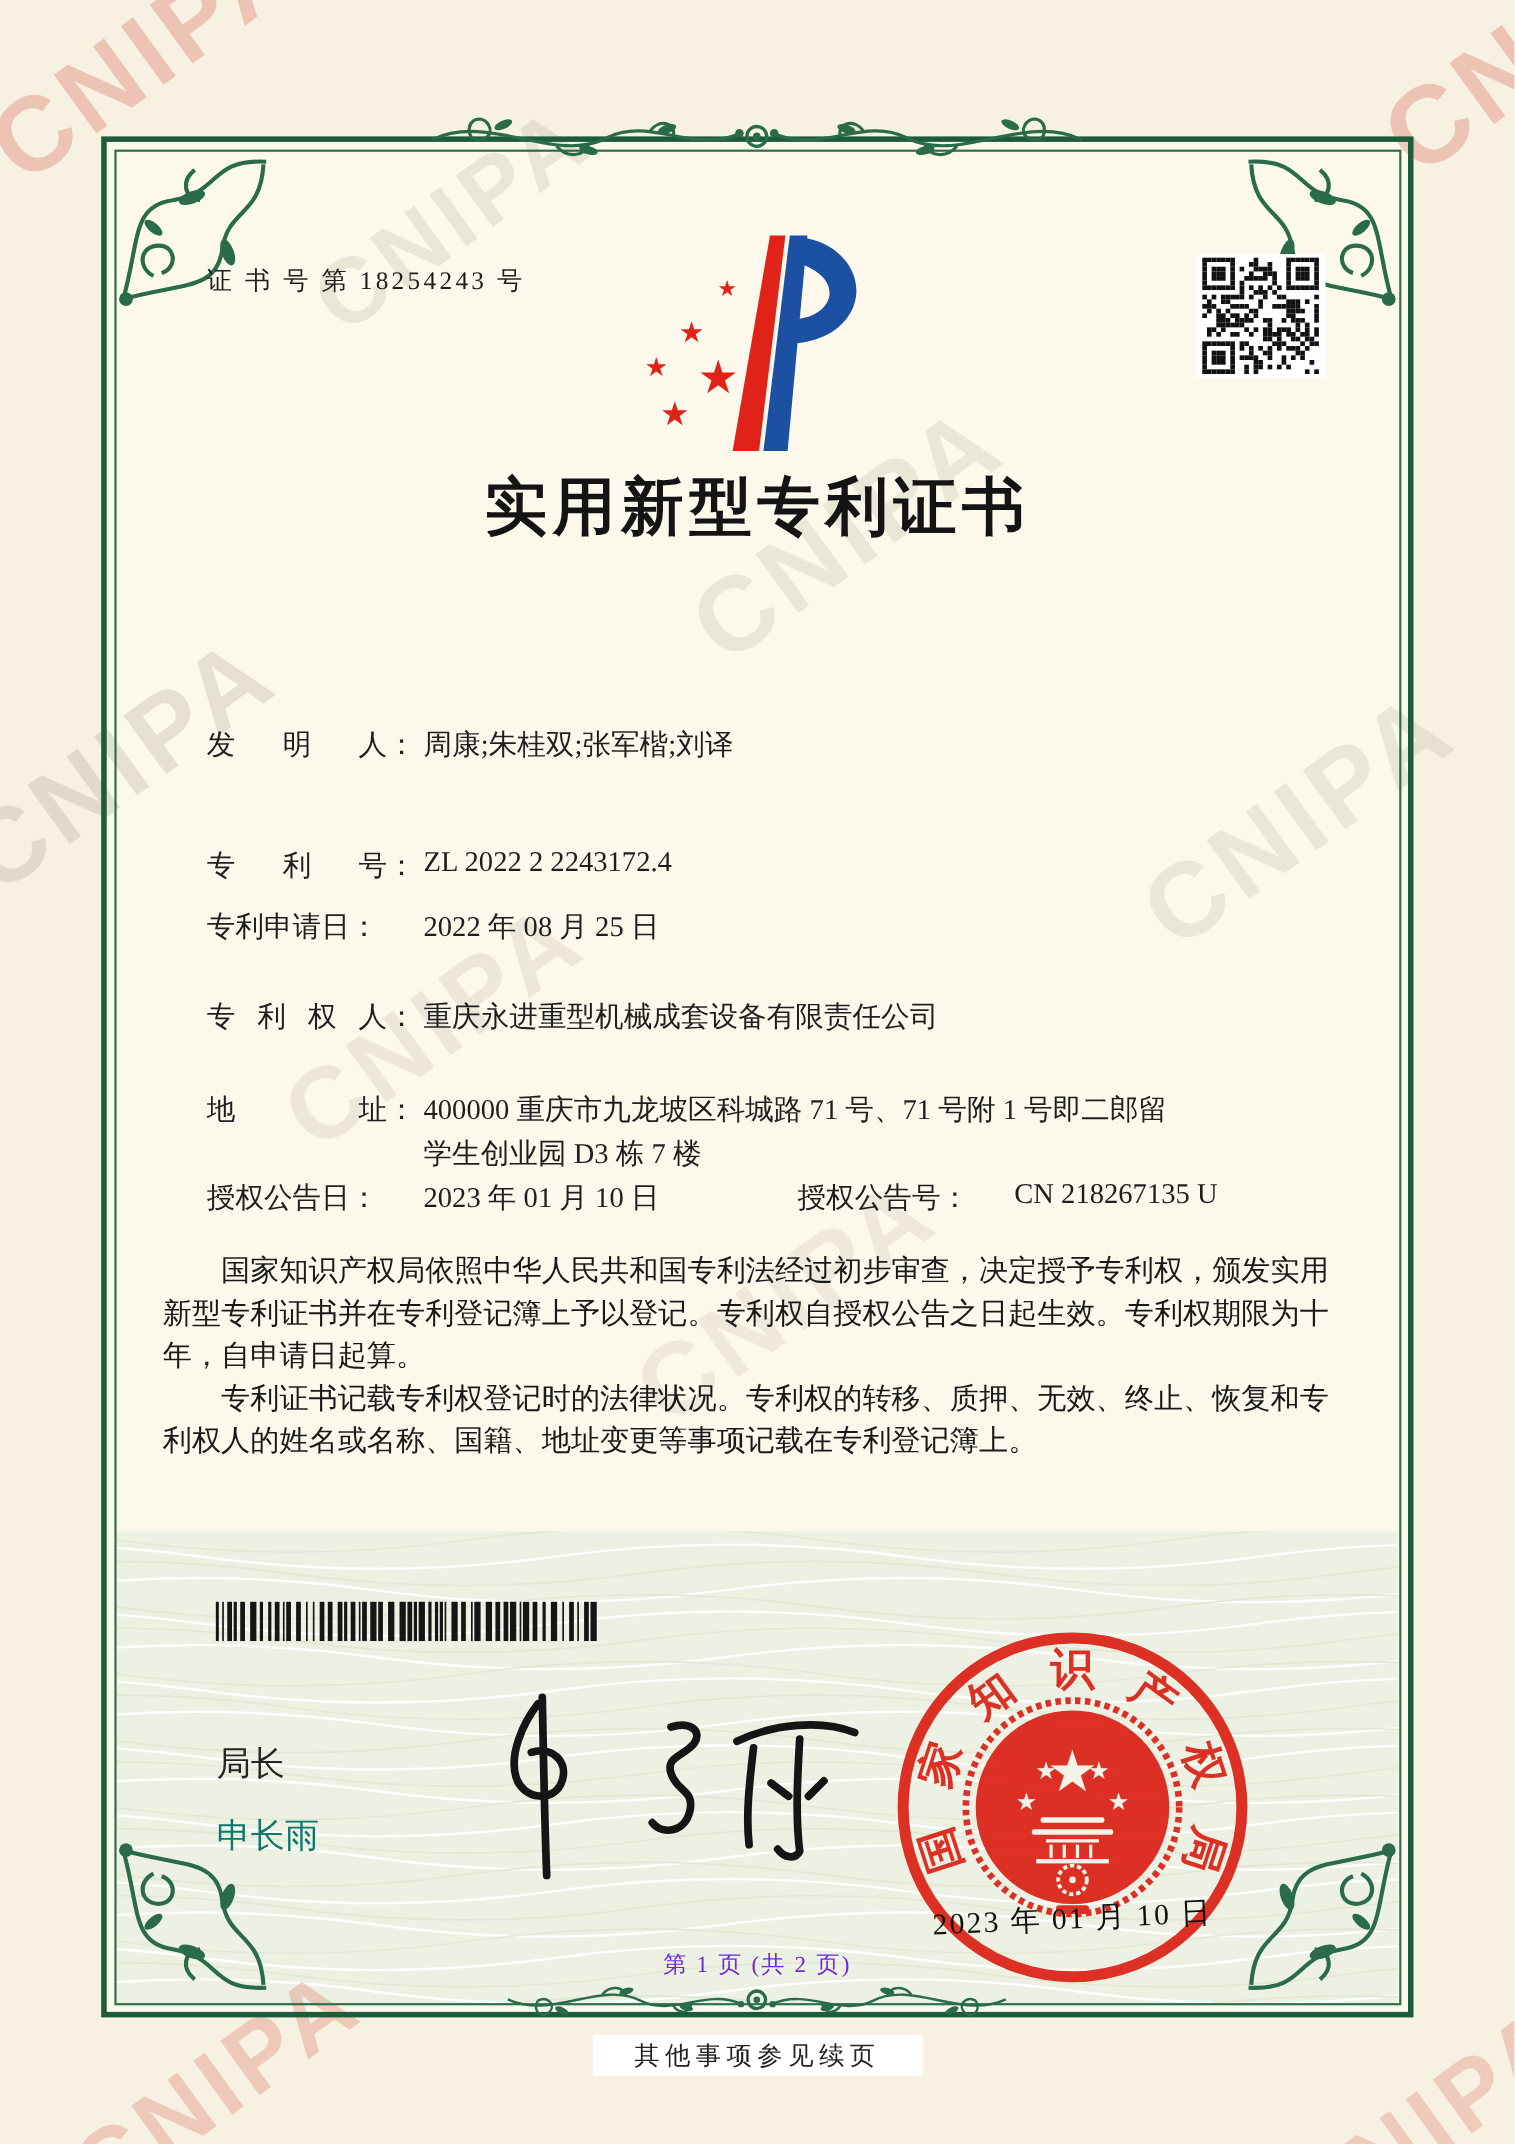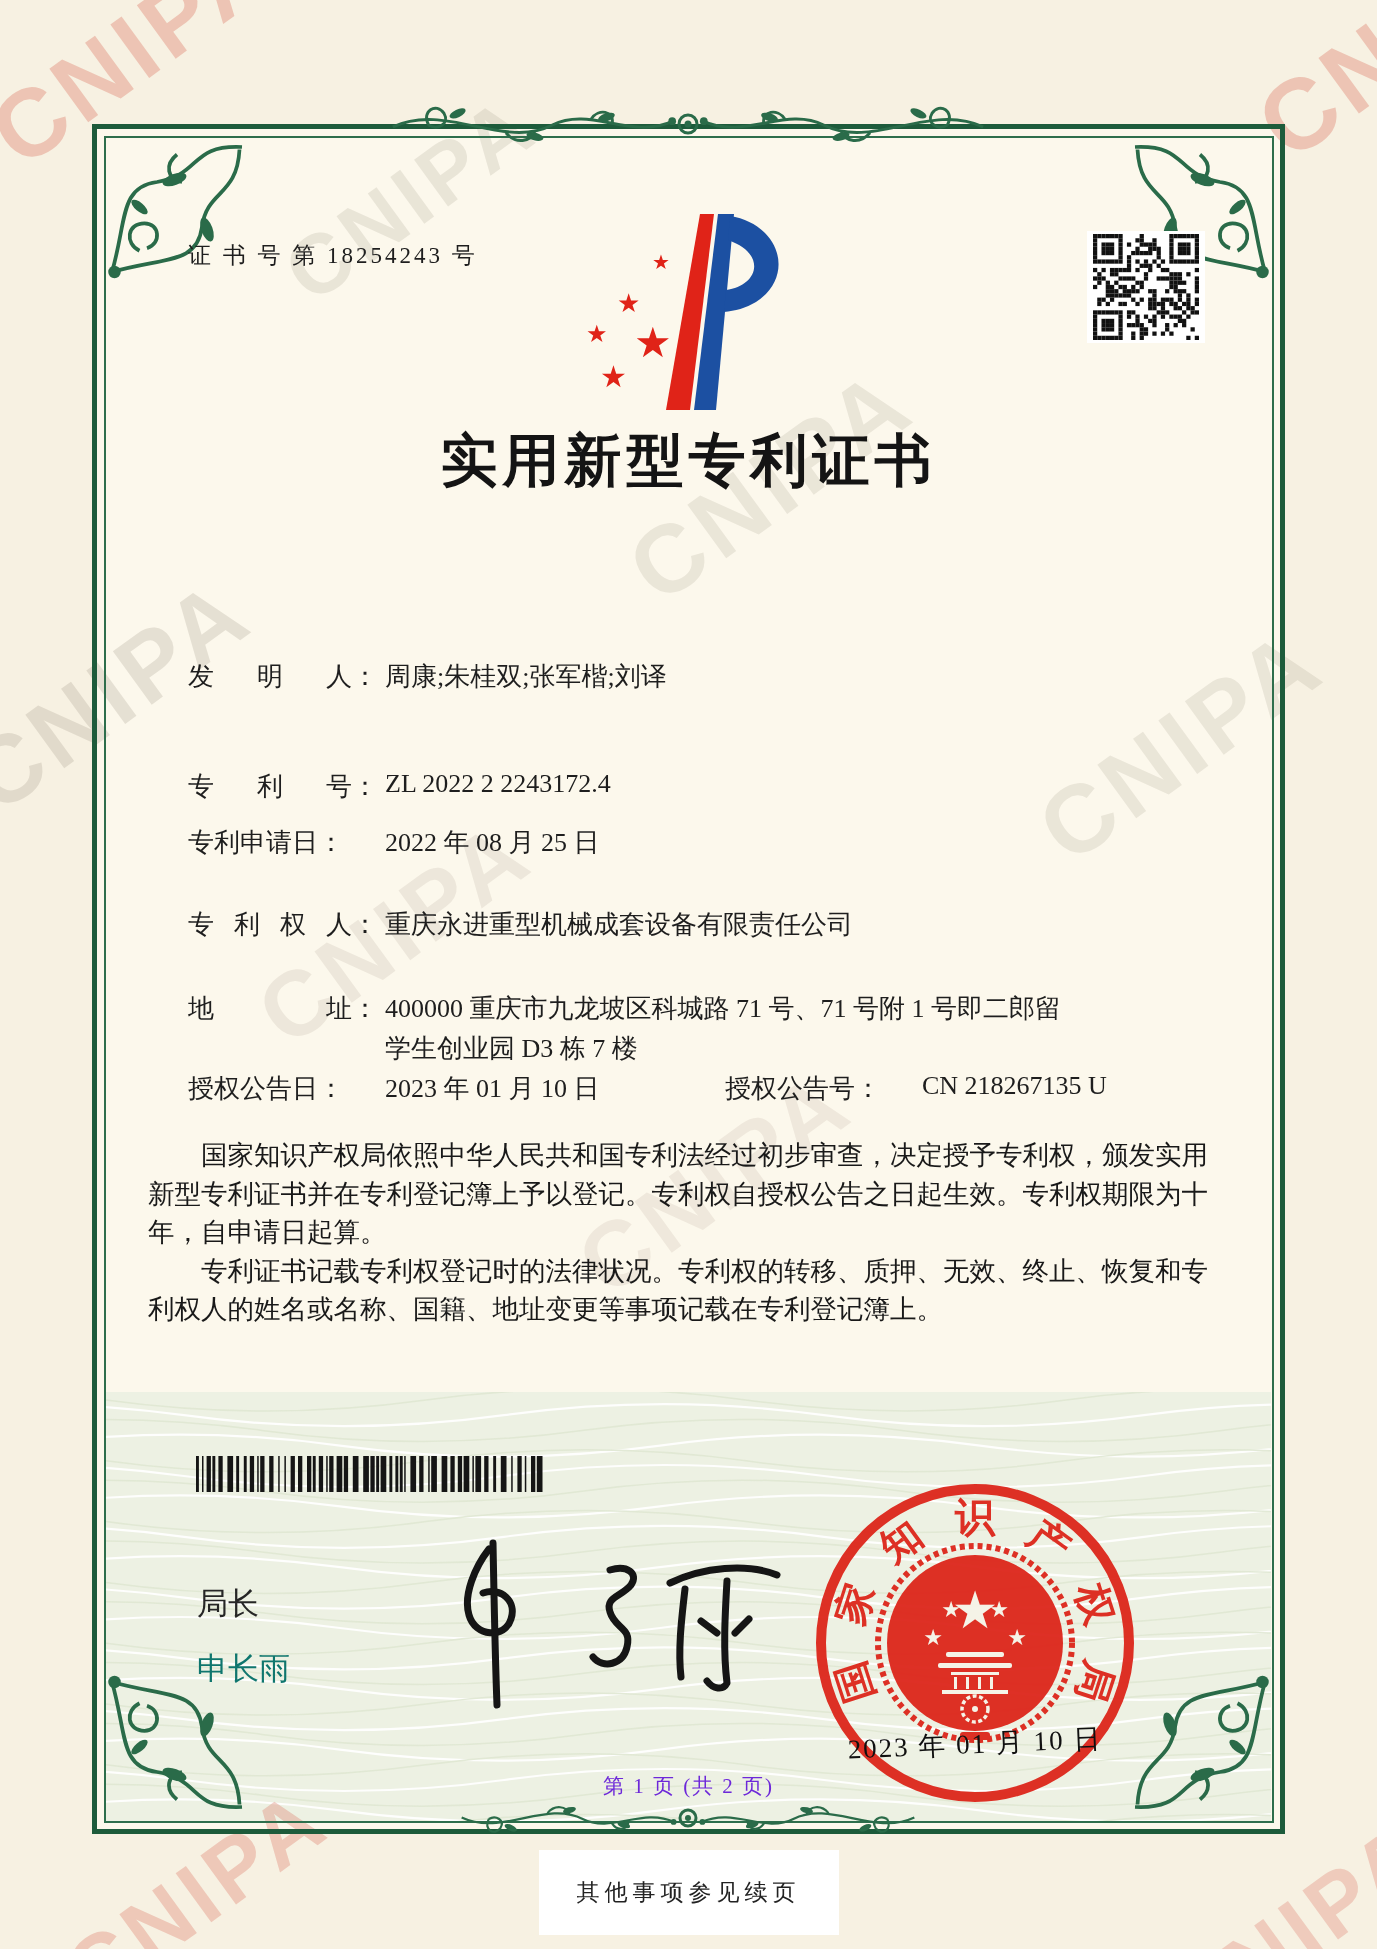--- a/index.html
+++ b/index.html
@@ -45,21 +45,21 @@
   .signer-name{position:absolute;left:197px;top:1648px;font-family:"Liberation Sans","DejaVu Sans",sans-serif;
                font-size:31px;color:#0f766e;z-index:7;}
   .signature{position:absolute;left:425px;top:1535px;width:370px;height:185px;z-index:7;}
   .seal{position:absolute;left:810px;top:1478px;width:330px;height:330px;z-index:8;opacity:.94;}
   .seal svg{position:absolute;left:0;top:0;width:330px;height:330px;}
   .seal-char{position:absolute;font-size:40px;font-weight:bold;color:#dd2419;z-index:9;}
   .seal-date{position:absolute;left:800px;top:1726px;width:350px;text-align:center;font-size:27px;
              letter-spacing:2px;color:#101010;transform:rotate(-2.5deg);z-index:10;}
   .pagenum{position:absolute;left:0;top:1772px;width:1377px;text-align:center;font-size:21px;letter-spacing:2px;color:#6d28d9;z-index:7;}
   .note-box{position:absolute;left:50%;top:1850px;transform:translateX(-50%);background:#ffffff;
-            padding:27px 38px;z-index:6;}
+            padding:3px 38px;z-index:6;}
   .note-text{font-size:23px;letter-spacing:5px;color:#222;white-space:nowrap;}
 </style>
 </head>
 <body>
 
 <svg width="0" height="0" style="position:absolute">
   <defs>
     <symbol id="orn-corner" viewBox="0 0 120 120">
       <g fill="none" stroke="#2a6b49" stroke-width="3">
         <path d="M8 112 C20 70 14 44 44 40 C80 34 70 10 112 12"></path>

